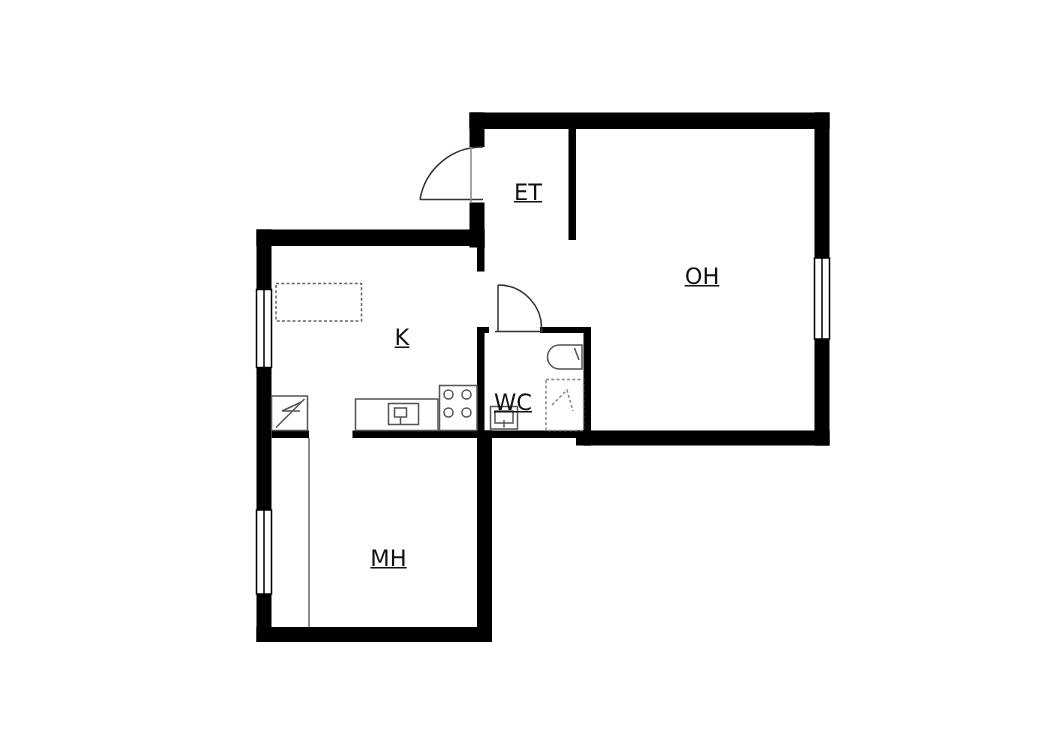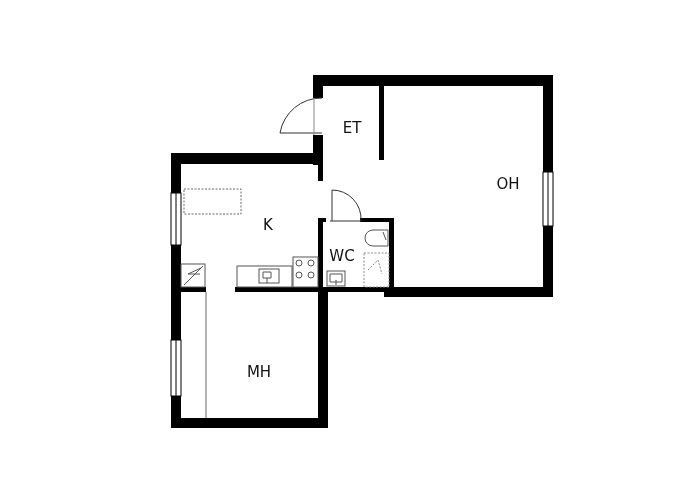--- a/index.html
+++ b/index.html
@@ -1,18 +1,18 @@
 <!DOCTYPE html>
 <html><head>
   <meta charset="utf-8">
   <style>
     html, body { margin: 0; padding: 0; background: #ffffff; }
     body { width: 700px; height: 500px; position: relative; overflow: hidden; font-family: "DejaVu Sans", sans-serif; }
     #plan { position: absolute; left: 0; top: 0; width: 700px; height: 500px; }
-    .room-label { position: absolute; font-size: 15px; color: #111; transform: translate(-50%, -50%); white-space: nowrap; }
+    .room-label { position: absolute; font-size: 15px; color: #111; transform: translate(-50%, -50%); white-space: nowrap; text-decoration: underline; }
   </style>
 </head>
 <body>
 
 <svg id="plan" viewBox="0 0 700 500" xmlns="http://www.w3.org/2000/svg">
   <g fill="#000">
 
     <rect x="313" y="75" width="240" height="11"></rect>
 
     <rect x="543" y="75" width="10" height="97"></rect>
@@ -97,16 +97,16 @@
       <path d="M368 270 l10 -10 l4 14"></path>
     </g>
     <g>
       <rect x="327" y="271" width="18" height="15"></rect>
       <path d="M330 274 h12 v8 h-12 z M336 280 v5"></path>
     </g>
   </g>
 </svg>
 
 <div class="room-label" style="left:352px; top:128px;">ET</div>
-<div class="room-label" style="left:468px; top:184px;margin-left:40px;">OH</div>
+<div class="room-label" style="left:468px; top:184px;">OH</div>
 <div class="room-label" style="left:268px; top:225px;">K</div>
-<div class="room-label" style="left:342px; top:256px;">WC</div>
+<div class="room-label" style="left:342px; top:268px;">WC</div>
 <div class="room-label" style="left:259px; top:372px;">MH</div>
 
 </body></html>

